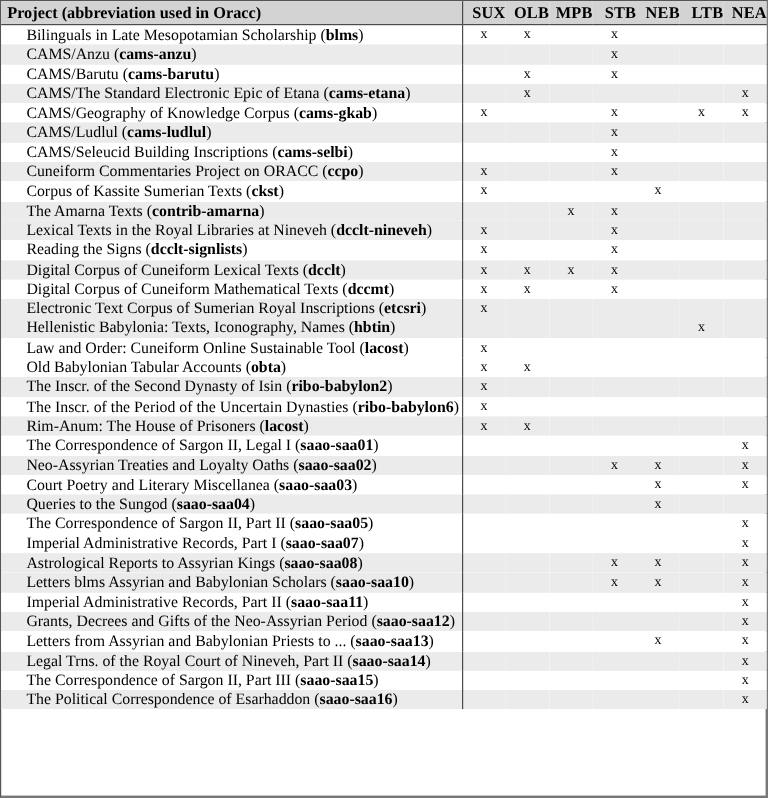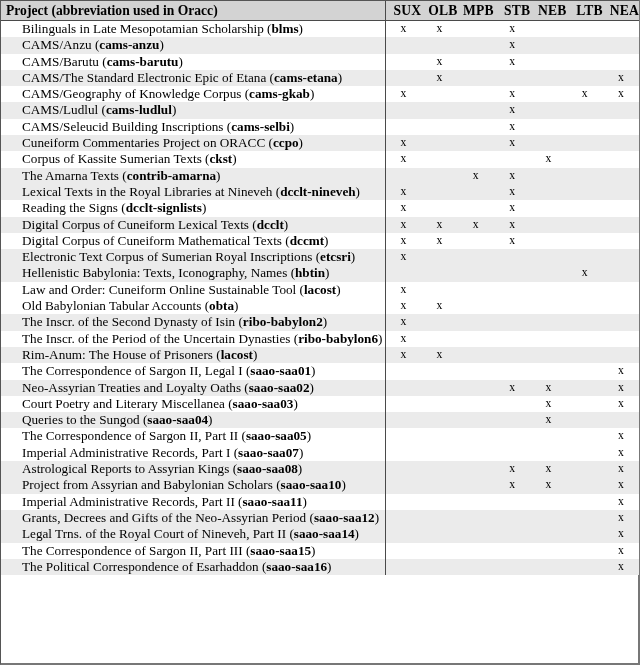--- a/index.html
+++ b/index.html
@@ -374,21 +374,21 @@
           <td class="project"><span>Astrological Reports to Assyrian Kings</span> (<span class="abbr">saao-saa08</span>)</td>
           <td class="mark"></td>
           <td class="mark"></td>
           <td class="mark"></td>
           <td class="mark">x</td>
           <td class="mark">x</td>
           <td class="mark"></td>
           <td class="mark">x</td>
         </tr>
         <tr class="shade">
-          <td class="project"><span>Project from Assyrian and Babylonian Scholars</span> (<span class="abbr">saao-saa10</span>)</td>
+          <td class="project"><span>Letters blms Assyrian and Babylonian Scholars</span> (<span class="abbr">saao-saa10</span>)</td>
           <td class="mark"></td>
           <td class="mark"></td>
           <td class="mark"></td>
           <td class="mark">x</td>
           <td class="mark">x</td>
           <td class="mark"></td>
           <td class="mark">x</td>
         </tr>
         <tr class="plain">
           <td class="project"><span>Imperial Administrative Records, Part II</span> (<span class="abbr">saao-saa11</span>)</td>
@@ -400,20 +400,30 @@
           <td class="mark"></td>
           <td class="mark">x</td>
         </tr>
         <tr class="shade">
           <td class="project"><span>Grants, Decrees and Gifts of the Neo-Assyrian Period</span> (<span class="abbr">saao-saa12</span>)</td>
           <td class="mark"></td>
           <td class="mark"></td>
           <td class="mark"></td>
           <td class="mark"></td>
           <td class="mark"></td>
+          <td class="mark"></td>
+          <td class="mark">x</td>
+        </tr>
+        <tr class="plain">
+          <td class="project"><span>Letters from Assyrian and Babylonian Priests to ...</span> (<span class="abbr">saao-saa13</span>)</td>
+          <td class="mark"></td>
+          <td class="mark"></td>
+          <td class="mark"></td>
+          <td class="mark"></td>
+          <td class="mark">x</td>
           <td class="mark"></td>
           <td class="mark">x</td>
         </tr>
         <tr class="shade">
           <td class="project"><span>Legal Trns. of the Royal Court of Nineveh, Part II</span> (<span class="abbr">saao-saa14</span>)</td>
           <td class="mark"></td>
           <td class="mark"></td>
           <td class="mark"></td>
           <td class="mark"></td>
           <td class="mark"></td>

